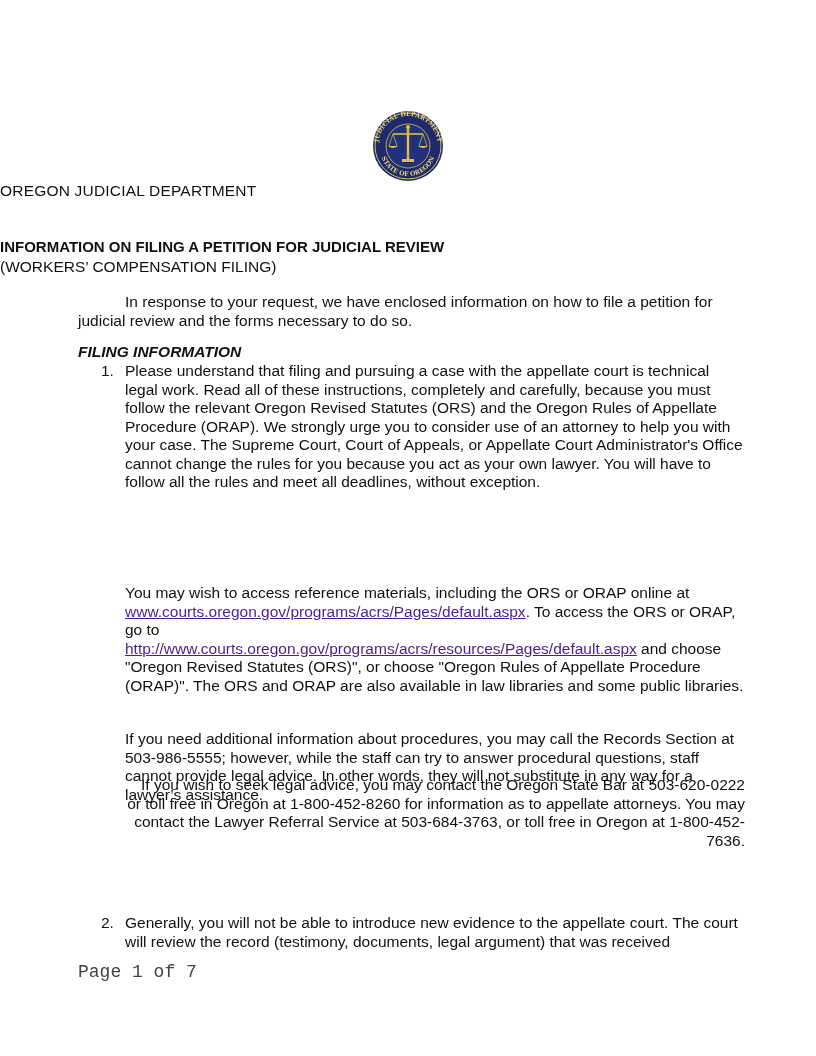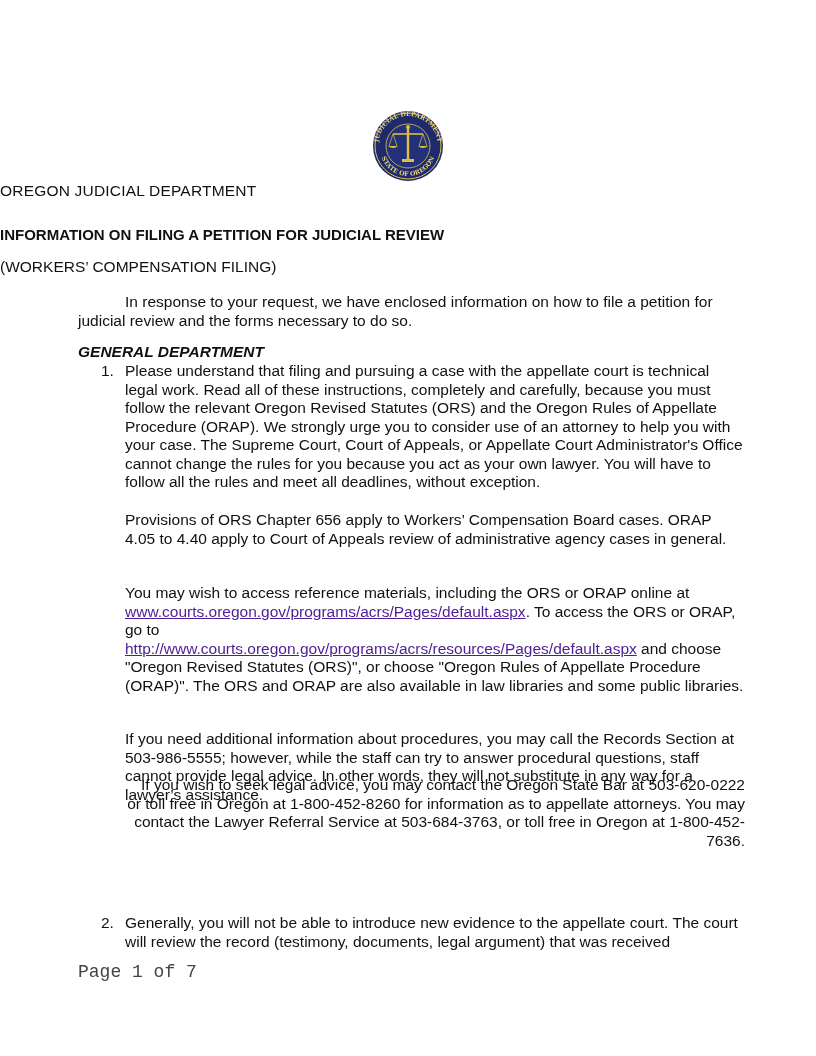--- a/index.html
+++ b/index.html
@@ -3,21 +3,21 @@
 <meta charset="utf-8">
 <style>
   html, body { margin: 0; padding: 0; background: #ffffff; }
   body { width: 816px; height: 1056px; position: relative; overflow: hidden;
          font-family: "Liberation Sans", sans-serif; color: #111; }
   .page { position: absolute; left: 0; top: 0; width: 816px; height: 1056px; }
   .seal { position: absolute; left: 362px; top: 110px; width: 92px; height: 72px; }
   .center { position: absolute; left: 0; width: 816px; }
   .hdr1 { top: 182px; font-size: 15.5px; letter-spacing: 0.2px; }
   .hdr2 { top: 202px; font-size: 15.5px; }
-  .title1 { top: 226px; font-size: 15px; font-weight: bold; }
+  .title1 { top: 238px; font-size: 15px; font-weight: bold; }
   .title2 { top: 258px; font-size: 15.5px; }
   .text { position: absolute; font-size: 15.5px; line-height: 18.5px; }
   .intro { left: 78px; top: 293px; width: 666px; text-indent: 47px; }
   .section { left: 78px; top: 343px; font-size: 15.5px; font-weight: bold; font-style: italic; }
   .num { position: absolute; font-size: 15.5px; }
   .para { left: 125px; width: 620px; }
   a.link { color: #4c1d95; text-decoration: underline; }
   .footer { position: absolute; left: 78px; top: 962px; font-family: "Liberation Mono", monospace;
             font-size: 18px; color: #444; }
 </style>
@@ -49,25 +49,24 @@
       <textPath href="#arcBot" startOffset="50%" text-anchor="middle">STATE OF OREGON</textPath>
     </text>
   </svg>
 
   <div class="center hdr1">OREGON JUDICIAL DEPARTMENT</div>
   <div class="center title1">INFORMATION ON FILING A PETITION FOR JUDICIAL REVIEW</div>
   <div class="center title2">(WORKERS’ COMPENSATION FILING)</div>
 
   <div class="text intro">In response to your request, we have enclosed information on how to file a petition for judicial review and the forms necessary to do so.</div>
 
-  <div class="text section">GENERAL DEPARTMENT</div>
+  <div class="text section">FILING INFORMATION</div>
 
   <div class="num" style="left:101px; top:362px;">1.</div>
   <div class="text para" style="top:362px;">Please understand that filing and pursuing a case with the appellate court is technical legal work. Read all of these instructions, completely and carefully, because you must follow the relevant Oregon Revised Statutes (ORS) and the Oregon Rules of Appellate Procedure (ORAP).  We strongly urge you to consider use of an attorney to help you with your case.  The Supreme Court, Court of Appeals, or Appellate Court Administrator's Office cannot change the rules for you because you act as your own lawyer.  You will have to follow all the rules and meet all deadlines, without exception.</div>
-  <div class="text para" style="top:511px;">Provisions of ORS Chapter 656 apply to Workers’ Compensation Board cases. ORAP 4.05 to 4.40 apply to Court of Appeals review of administrative agency cases in general.</div>
   <div class="text para" style="top:584px;">
     <span>You may wish to access reference materials, including the ORS or ORAP online at </span><a class="link">www.courts.oregon.gov/programs/acrs/Pages/default.aspx</a><span>.  To access the ORS or ORAP, go to </span><br><a class="link">http://www.courts.oregon.gov/programs/acrs/resources/Pages/default.aspx</a><span>  and choose "Oregon Revised Statutes (ORS)", or choose "Oregon Rules of Appellate Procedure (ORAP)".  The ORS and ORAP are also available in law libraries and some public libraries.</span>
   </div>
   <div class="text para" style="top:730px;">If you need additional information about procedures, you may call the Records Section at 503-986-5555; however, while the staff can try to answer procedural questions, staff cannot provide legal advice.  In other words, they will not substitute in any way for a lawyer’s assistance.</div>
   <div class="text para" style="top:776px;text-align:right;">If you wish to seek legal advice, you may contact the Oregon State Bar at 503-620-0222 or toll free in Oregon at 1-800-452-8260 for information as to appellate attorneys.  You may contact the Lawyer Referral Service at 503-684-3763, or toll free in Oregon at 1-800-452-7636.</div>
 
   <div class="num" style="left:101px; top:914px;">2.</div>
   <div class="text para" style="top:914px;">Generally, you will not be able to introduce new evidence to the appellate court.  The court will review the record (testimony, documents, legal argument) that was received</div>
 
   <div class="footer">Page 1 of 7</div>

